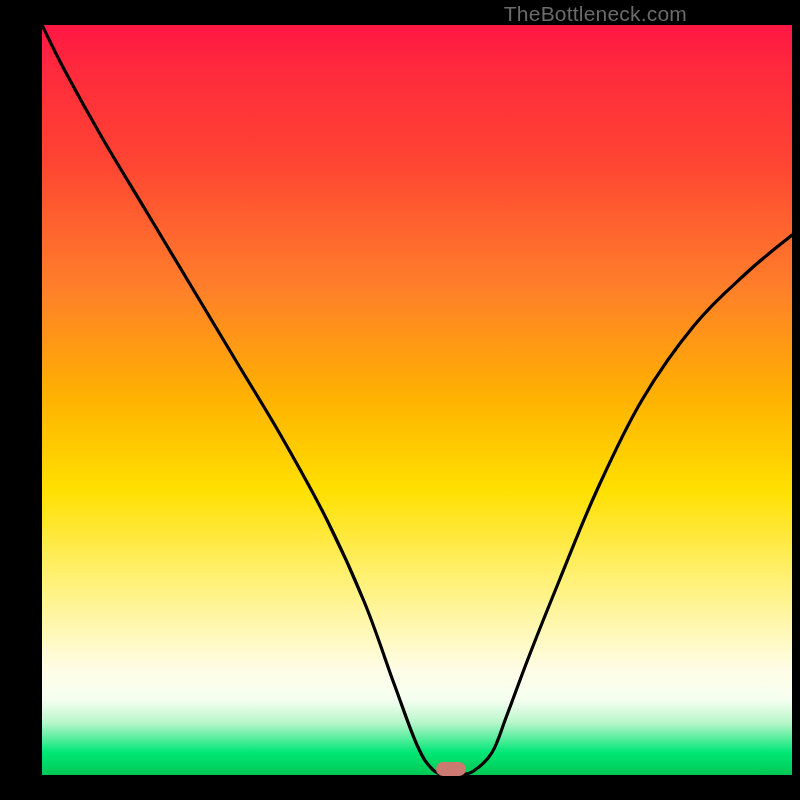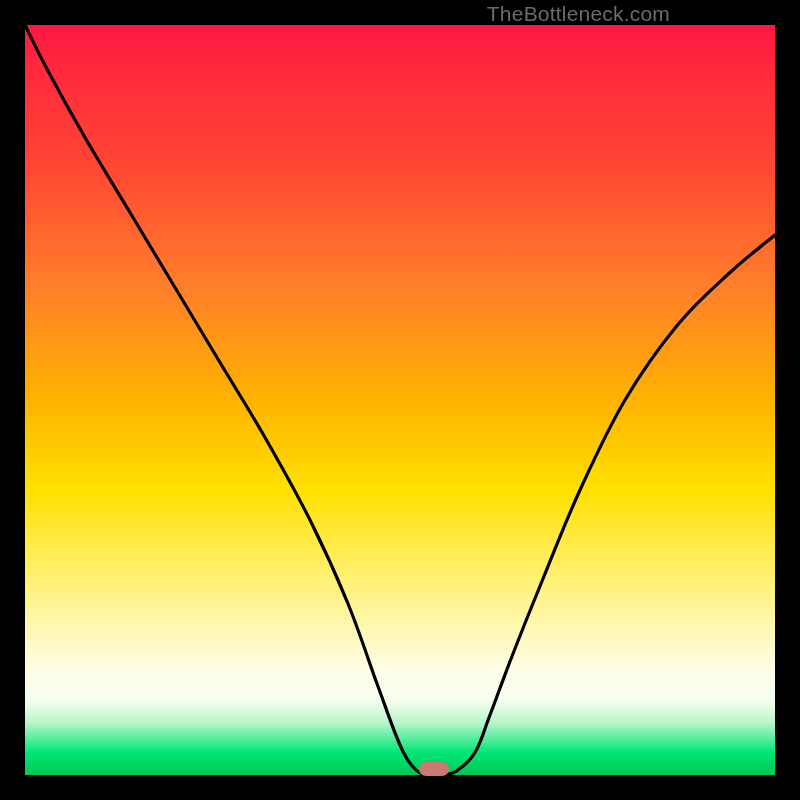--- a/index.html
+++ b/index.html
@@ -6,21 +6,21 @@
     margin: 0;
     padding: 0;
     width: 800px;
     height: 800px;
     background: #000;
     overflow: hidden;
     font-family: Arial, Helvetica, sans-serif;
   }
   .frame {
     position: absolute;
-    left: 0;
+    left: 17px;
     top: 0;
     width: 676px;
     height: 800px;
     background: #000;
   }
   .plot-area {
     position: absolute;
     left: 25px;
     top: 25px;
     width: 750px;

